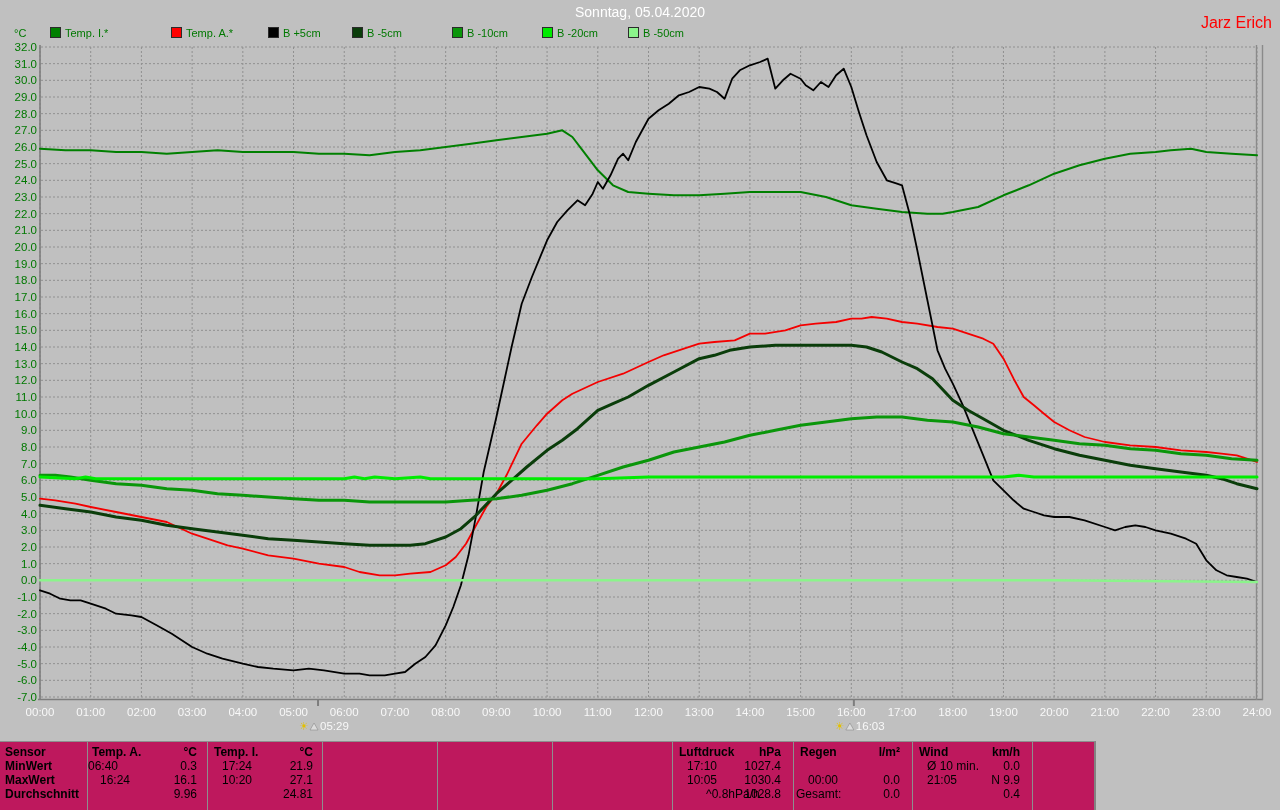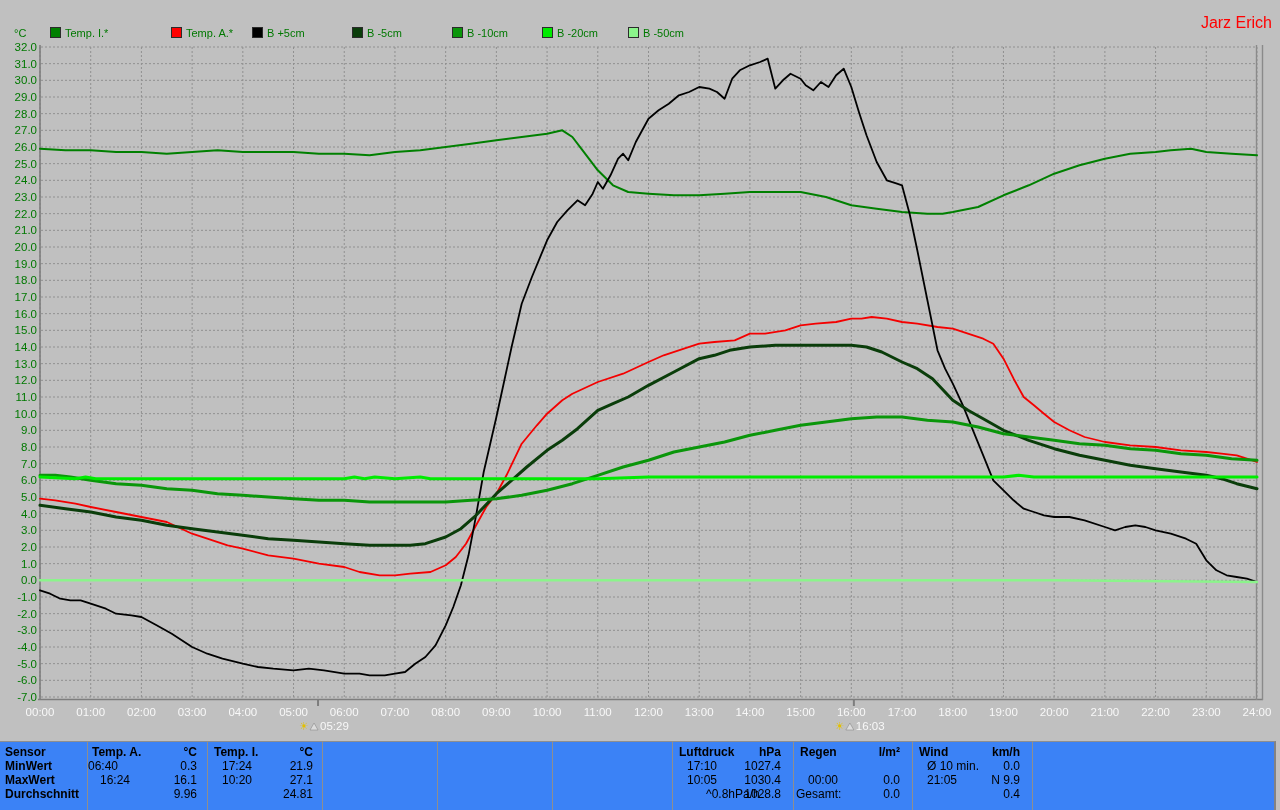--- a/index.html
+++ b/index.html
@@ -6,21 +6,21 @@
   .screen{position:relative;width:1280px;height:810px;background:#C0C0C0;overflow:hidden;
           font-family:"Liberation Sans",sans-serif;}
   .title{position:absolute;top:4px;left:0;right:0;text-align:center;color:#FFFFFF;font-size:14px;}
   .author{position:absolute;top:14px;right:8px;color:#FF0000;font-size:16px;}
   .unit{position:absolute;top:27px;left:14px;color:#007800;font-size:11px;}
   #legend{position:absolute;top:27px;left:0;height:14px;width:100%;}
   .leg-item{position:absolute;top:0;height:12px;font-size:11px;color:#007800;white-space:nowrap;}
   .leg-sq{display:inline-block;width:9px;height:9px;border:1px solid #2b2b2b;margin-right:4px;
           vertical-align:-1px;}
   #chart{position:absolute;top:0;left:0;}
-  #infobar{position:absolute;top:741px;left:0;width:1276px;height:69px;background:#3b82f6;
+  #infobar{position:absolute;top:741px;left:0;width:1096px;height:69px;background:#be185d;
            border-top:1px solid #8e8e8e;border-right:2px solid #828282;box-sizing:border-box;
            font-size:12px;color:#000;text-decoration:underline;}
   .ib-cell{position:absolute;white-space:nowrap;line-height:14px;}
   .ib-bold{font-weight:bold;}
   .ib-right{text-align:right;}
   .ib-sep{position:absolute;top:0;width:1px;height:68px;background:#8e8e8e;}
 </style>
 </head>
 <body>
 
@@ -169,26 +169,27 @@
       <polygon points="845.8687500000001,730 849.8687500000001,723 853.8687500000001,730" fill="#DCDCDC" stroke="#8a8a8a" stroke-width="0.6"></polygon>
       <text x="855.8687500000001" y="730" fill="#F8F8F8" font-size="11.5" font-family="Liberation Sans, sans-serif">16:03</text>
       <polyline points="40.0,148.7 65.4,150.3 90.7,150.3 116.1,152.0 141.4,152.0 166.8,153.7 192.1,152.0 217.5,150.3 242.8,152.0 268.2,152.0 293.5,152.0 318.9,153.7 344.3,153.7 369.6,155.3 395.0,152.0 420.3,150.3 445.7,147.0 471.0,143.7 496.4,140.3 521.7,137.0 547.1,133.7 562.3,130.3 572.4,137.0 582.6,150.3 597.8,170.3 613.0,185.3 628.2,192.0 648.5,193.7 673.9,195.3 699.2,195.3 724.6,193.7 749.9,192.0 775.3,192.0 800.6,192.0 826.0,197.0 851.3,205.3 876.7,208.7 902.0,212.0 927.4,213.7 942.6,213.7 952.8,212.0 978.1,207.0 1003.5,195.3 1028.8,185.3 1054.2,173.7 1079.5,165.3 1104.9,158.7 1130.2,153.7 1155.6,152.0 1170.8,150.3 1191.1,148.7 1206.3,152.0 1231.6,153.7 1257.0,155.3" fill="none" stroke="#008000" stroke-width="2" stroke-linejoin="round" stroke-linecap="round"></polyline>
       <polyline points="40.0,498.7 55.2,500.3 75.5,503.7 90.7,507.0 116.1,512.0 141.4,517.0 166.8,522.0 192.1,533.7 207.3,538.7 227.6,545.3 242.8,548.7 268.2,555.3 293.5,558.7 318.9,563.7 344.3,567.0 359.5,572.0 379.7,575.3 395.0,575.3 410.2,573.7 430.5,572.0 445.7,565.3 455.8,557.0 466.0,543.7 476.1,525.3 486.2,507.0 496.4,493.7 506.5,475.3 521.7,443.7 536.9,425.3 547.1,413.7 562.3,400.3 572.4,393.7 597.8,382.0 623.1,373.7 648.5,362.0 663.7,355.3 684.0,348.7 699.2,343.7 714.4,342.0 734.7,340.3 749.9,333.7 765.1,333.7 785.4,330.3 800.6,325.3 815.8,323.7 836.1,322.0 851.3,318.7 861.5,318.7 871.6,317.0 886.8,318.7 902.0,322.0 917.3,323.7 937.5,327.0 952.8,328.7 968.0,333.7 983.2,338.7 993.3,343.7 1003.5,358.7 1013.6,378.7 1023.7,397.0 1033.9,405.3 1044.0,413.7 1054.2,422.0 1069.4,430.3 1084.6,437.0 1104.9,442.0 1130.2,445.3 1155.6,447.0 1180.9,450.3 1206.3,452.0 1221.5,453.7 1236.7,455.3 1246.9,458.7 1257.0,462.0" fill="none" stroke="#F40000" stroke-width="1.8" stroke-linejoin="round" stroke-linecap="round"></polyline>
       <polyline points="40.0,590.3 50.1,593.7 60.3,598.7 70.4,600.3 80.6,600.3 90.7,603.7 105.9,608.7 116.1,613.7 131.3,615.3 141.4,617.0 156.6,625.3 171.8,633.7 192.1,647.0 207.3,653.7 222.5,658.7 242.8,663.7 258.0,667.0 273.3,668.7 293.5,670.3 308.8,668.7 324.0,670.3 344.3,673.7 359.5,673.7 369.6,675.3 384.8,675.3 395.0,673.7 405.1,672.0 415.2,663.7 425.4,657.0 435.5,645.3 445.7,625.3 453.3,607.0 460.9,585.3 468.5,555.3 476.1,515.3 483.7,472.0 496.4,417.0 504.0,382.0 511.6,347.0 521.7,303.7 531.9,277.0 547.1,240.3 557.2,222.0 567.4,210.3 577.5,200.3 585.1,205.3 592.7,193.7 597.8,182.0 602.9,188.7 610.5,175.3 618.1,158.7 623.1,153.7 628.2,160.3 635.8,142.0 648.5,118.7 658.6,110.3 668.8,103.7 678.9,95.3 689.1,92.0 699.2,87.0 709.4,88.7 717.0,92.0 724.6,98.7 732.2,78.7 739.8,70.3 749.9,65.3 760.1,62.0 767.7,58.7 775.3,88.7 782.9,80.3 790.5,73.7 800.6,78.7 805.7,85.3 813.3,90.3 820.9,82.0 828.5,87.0 836.1,75.3 843.7,68.7 851.3,87.0 858.9,112.0 866.5,135.3 876.7,162.0 886.8,180.3 897.0,183.7 902.0,185.3 909.6,213.7 917.3,250.3 927.4,300.3 937.5,350.3 945.1,368.7 952.8,383.7 962.9,405.3 973.0,430.3 983.2,455.3 993.3,480.3 1003.5,490.3 1013.6,500.3 1023.7,508.7 1033.9,512.0 1044.0,515.3 1054.2,517.0 1069.4,517.0 1084.6,520.3 1104.9,527.0 1115.0,530.3 1125.2,527.0 1135.3,525.3 1145.4,527.0 1155.6,530.3 1170.8,533.7 1186.0,538.7 1196.2,543.7 1206.3,560.3 1216.4,570.3 1226.6,575.3 1236.7,577.0 1246.9,578.7 1257.0,582.0" fill="none" stroke="#000000" stroke-width="1.8" stroke-linejoin="round" stroke-linecap="round"></polyline>
       <polyline points="40.0,505.3 65.4,508.7 90.7,512.0 116.1,517.0 141.4,520.3 166.8,525.3 192.1,528.7 217.5,532.0 242.8,535.3 268.2,538.7 293.5,540.3 318.9,542.0 344.3,543.7 369.6,545.3 395.0,545.3 410.2,545.3 425.4,543.7 445.7,537.0 460.9,528.7 476.1,515.3 496.4,493.7 511.6,480.3 526.8,467.0 547.1,450.3 562.3,440.3 577.5,428.7 597.8,410.3 613.0,403.7 628.2,397.0 648.5,385.3 673.9,372.0 699.2,358.7 714.4,355.3 729.6,350.3 749.9,347.0 775.3,345.3 800.6,345.3 826.0,345.3 851.3,345.3 866.5,347.0 881.8,352.0 902.0,362.0 917.3,368.7 932.5,378.7 952.8,400.3 968.0,410.3 983.2,418.7 1003.5,430.3 1028.8,440.3 1054.2,448.7 1079.5,455.3 1104.9,460.3 1130.2,465.3 1155.6,468.7 1180.9,472.0 1206.3,475.3 1221.5,478.7 1236.7,483.7 1257.0,488.7" fill="none" stroke="#0A3D0A" stroke-width="3" stroke-linejoin="round" stroke-linecap="round"></polyline>
       <polyline points="40.0,475.3 55.2,475.3 70.4,477.0 90.7,480.3 116.1,483.7 141.4,485.3 166.8,488.7 192.1,490.3 217.5,493.7 242.8,495.3 268.2,497.0 293.5,498.7 318.9,500.3 344.3,500.3 369.6,502.0 395.0,502.0 420.3,502.0 445.7,502.0 471.0,500.3 496.4,498.7 521.7,495.3 547.1,490.3 572.4,483.7 597.8,475.3 623.1,467.0 648.5,460.3 673.9,452.0 699.2,447.0 724.6,442.0 749.9,435.3 775.3,430.3 800.6,425.3 826.0,422.0 851.3,418.7 876.7,417.0 902.0,417.0 927.4,420.3 952.8,422.0 978.1,427.0 1003.5,433.7 1028.8,437.0 1054.2,440.3 1079.5,443.7 1104.9,445.3 1130.2,448.7 1155.6,450.3 1180.9,453.7 1206.3,455.3 1231.6,458.7 1257.0,460.3" fill="none" stroke="#0A960A" stroke-width="3" stroke-linejoin="round" stroke-linecap="round"></polyline>
       <polyline points="40.0,477.0 75.5,478.7 85.6,477.0 95.8,478.7 141.4,478.7 192.1,478.7 242.8,478.7 293.5,478.7 344.3,478.7 354.4,477.0 364.5,478.7 374.7,477.0 395.0,478.7 420.3,477.0 430.5,478.7 445.7,478.7 496.4,478.7 547.1,478.7 597.8,478.7 648.5,477.0 699.2,477.0 749.9,477.0 800.6,477.0 851.3,477.0 902.0,477.0 952.8,477.0 1003.5,477.0 1018.7,475.3 1033.9,477.0 1054.2,477.0 1104.9,477.0 1155.6,477.0 1206.3,477.0 1257.0,477.0" fill="none" stroke="#00EC00" stroke-width="3" stroke-linejoin="round" stroke-linecap="round"></polyline>
       <polyline points="40.0,580.3 242.8,580.3 445.7,580.3 648.5,580.3 851.3,580.3 1054.2,580.3 1257.0,582.0" fill="none" stroke="#8BF48B" stroke-width="2.5" stroke-linejoin="round" stroke-linecap="round"></polyline>
     </svg>
+  <div class="title">Sonntag, 05.04.2020</div>
   <div class="author">Jarz Erich</div>
   <div class="unit">°C</div>
   <div id="legend">
       <div class="leg-item" style="left: 50px;"><span class="leg-sq" style="background: rgb(0, 128, 0);"></span><span>Temp. I.*</span></div>
       <div class="leg-item" style="left: 140px; padding-left: 31px;"><span class="leg-sq" style="background: rgb(255, 0, 0);"></span><span>Temp. A.*</span></div>
-      <div class="leg-item" style="left: 252px; text-align: center;"><span class="leg-sq" style="background: rgb(0, 0, 0);"></span><span>B +5cm</span></div>
+      <div class="leg-item" style="left: 268px; text-align: center;"><span class="leg-sq" style="background: rgb(0, 0, 0);"></span><span>B +5cm</span></div>
       <div class="leg-item" style="left: 352px;"><span class="leg-sq" style="background: rgb(10, 61, 10);"></span><span>B -5cm</span></div>
       <div class="leg-item" style="left: 452px;"><span class="leg-sq" style="background: rgb(10, 150, 10);"></span><span>B -10cm</span></div>
       <div class="leg-item" style="left: 542px;"><span class="leg-sq" style="background: rgb(0, 236, 0);"></span><span>B -20cm</span></div>
       <div class="leg-item" style="left: 628px;"><span class="leg-sq" style="background: rgb(139, 244, 139);"></span><span>B -50cm</span></div>
     </div>
   <div id="infobar">
       <div class="ib-sep" style="left: 87px;"></div>
       <div class="ib-sep" style="left: 207px;"></div>
       <div class="ib-sep" style="left: 322px;"></div>
       <div class="ib-sep" style="left: 437px;"></div>

